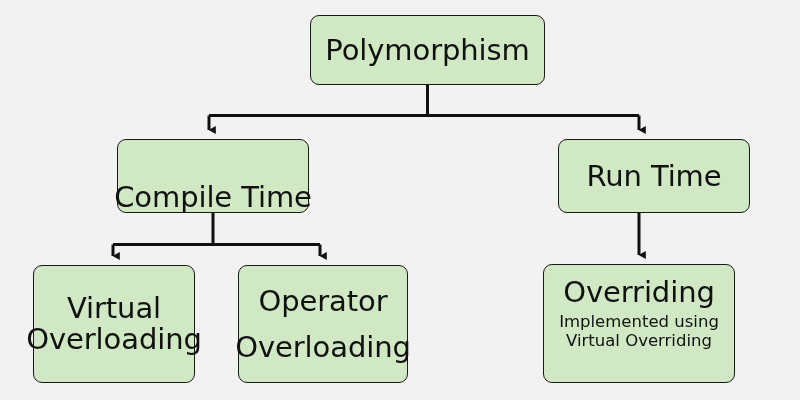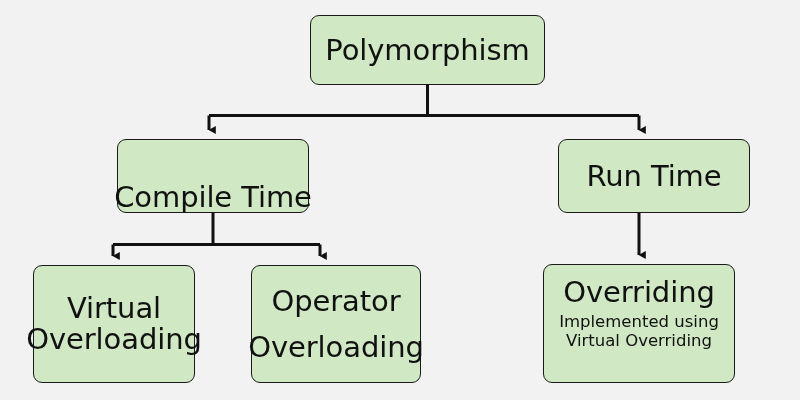--- a/index.html
+++ b/index.html
@@ -66,21 +66,21 @@
   #node-compile {
     left: 117px;  top: 139px;  width: 192px; height: 74px; justify-content: flex-end;
   }
   #node-runtime {
     left: 558px;  top: 139px;  width: 192px; height: 74px; text-align: center;
   }
   #node-function {
     left: 33px;   top: 265px;  width: 162px; height: 118px;
   }
   #node-operator {
-    left: 251px;  top: 265px;  width: 170px; height: 118px; gap: 15px;
+    left: 238px;  top: 265px;  width: 170px; height: 118px; gap: 15px;
   }
   #node-method {
     left: 543px;  top: 264px;  width: 192px; height: 119px;
     justify-content: flex-start;
     padding-top: 12px;
   }
 </style>
 </head>
 <body>
 

